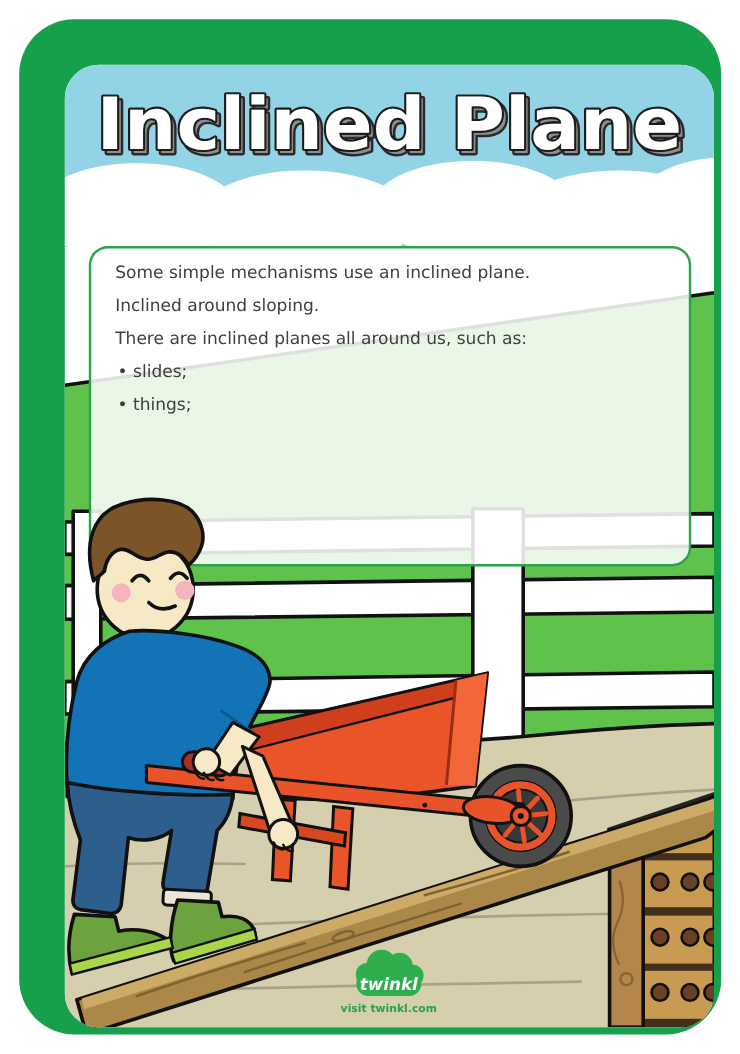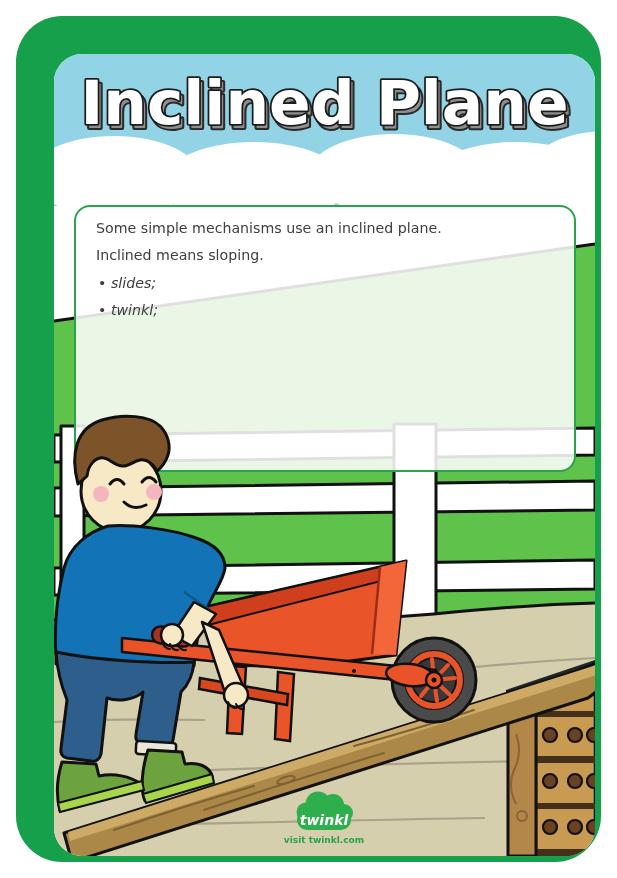--- a/index.html
+++ b/index.html
@@ -10,21 +10,21 @@
   .art{position:absolute;left:38px;top:38px;width:541px;height:802px;
        border-radius:28px;overflow:hidden;background:#ffffff;}
   .art svg{position:absolute;left:0;top:0;}
   .layer{pointer-events:none;}
   .info-box{position:absolute;left:20px;top:105px;width:502px;height:267px;
             box-sizing:border-box;padding:11px 20px;overflow:hidden;
             background:rgba(255,255,255,0.87);
             border:2.5px solid #2aa34d;border-radius:16px;z-index:5;margin-top:46px;}
   .info-box p{margin:0 0 7px 0;font-size:14.2px;line-height:1.44;color:#3e3e3e;
               font-family:"DejaVu Sans",sans-serif;}
-  .info-box p.bullet{padding-left:2px;font-style:italic;}
+  .info-box p.bullet{padding-left:2px;}
   .tw-logo-word{font-style:italic;font-weight:bold;}
 </style>
 </head>
 <body>
 
 <div class="poster">
   <div class="frame">
     <div class="art">
 
       <svg class="layer" width="541" height="802" viewBox="0 0 541 802" style="z-index:1;">
@@ -113,23 +113,24 @@
         </g>
 
         <g font-family="DejaVu Sans, sans-serif" font-weight="bold" font-size="60" text-anchor="middle">
           <text x="273.5" y="73.5" fill="#8f8f8f" stroke="#2a2a2a" stroke-width="4" paint-order="stroke" stroke-linejoin="round" textLength="488" lengthAdjust="spacingAndGlyphs">Inclined Plane</text>
           <text x="270.5" y="70" fill="#ffffff" stroke="#1c1c1c" stroke-width="3.5" paint-order="stroke" stroke-linejoin="round" textLength="488" lengthAdjust="spacingAndGlyphs">Inclined Plane</text>
         </g>
       </svg>
 
       <div class="info-box">
         <p>Some simple mechanisms use an inclined plane.</p>
-        <p>Inclined means sloping.</p>
+        <p>Inclined around sloping.</p>
+        <p>There are inclined planes all around us, such as:</p>
         <p class="bullet">• slides;</p>
-        <p class="bullet">• twinkl;</p>
+        <p class="bullet">• things;</p>
       </div>
 
       <svg class="layer" width="541" height="802" viewBox="0 0 541 802" style="z-index:10;">
 
         <g>
           <path d="M147,554 L352,507 L342,601 L250,613 L168,611 Z" fill="#ea5429" stroke="#111111" stroke-width="3" stroke-linejoin="round"></path>
           <path d="M147,554 L352,507 L347,522 L154,571 Z" fill="#cf3f1d" stroke="#111111" stroke-width="2"></path>
           <path d="M326,513 L352,507 L342,601 L317,600 Z" fill="#f2663a"></path>
           <path d="M326,513 L318,600" stroke="#9c2c12" stroke-width="2.5" fill="none"></path>
           <path d="M176,612 L192,613 L188,680 L173,679 Z" fill="#ea5429" stroke="#111111" stroke-width="2.5"></path>

